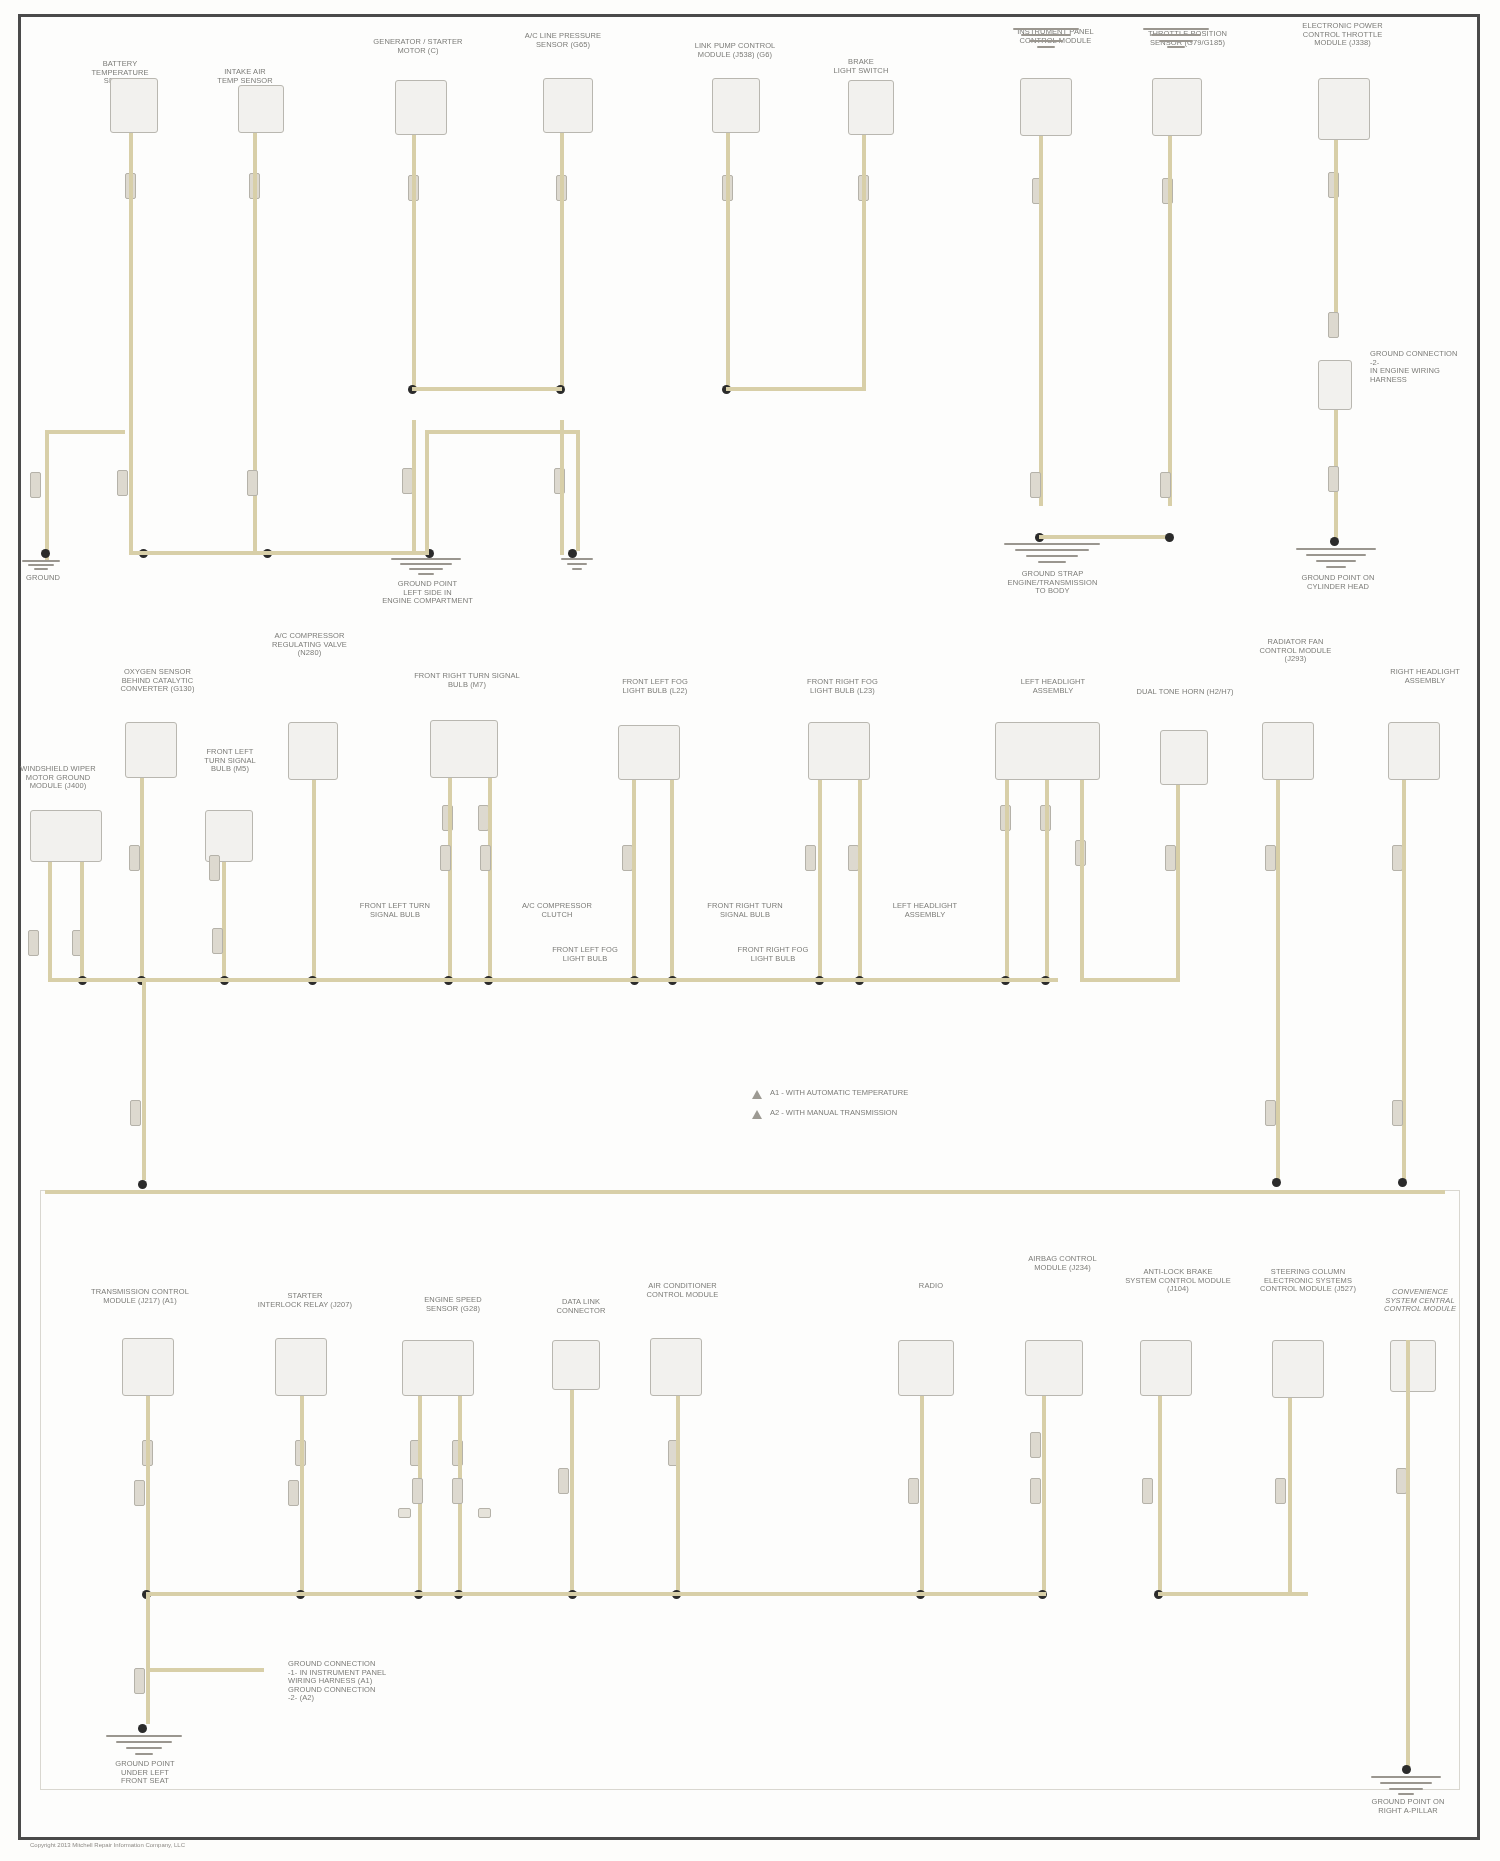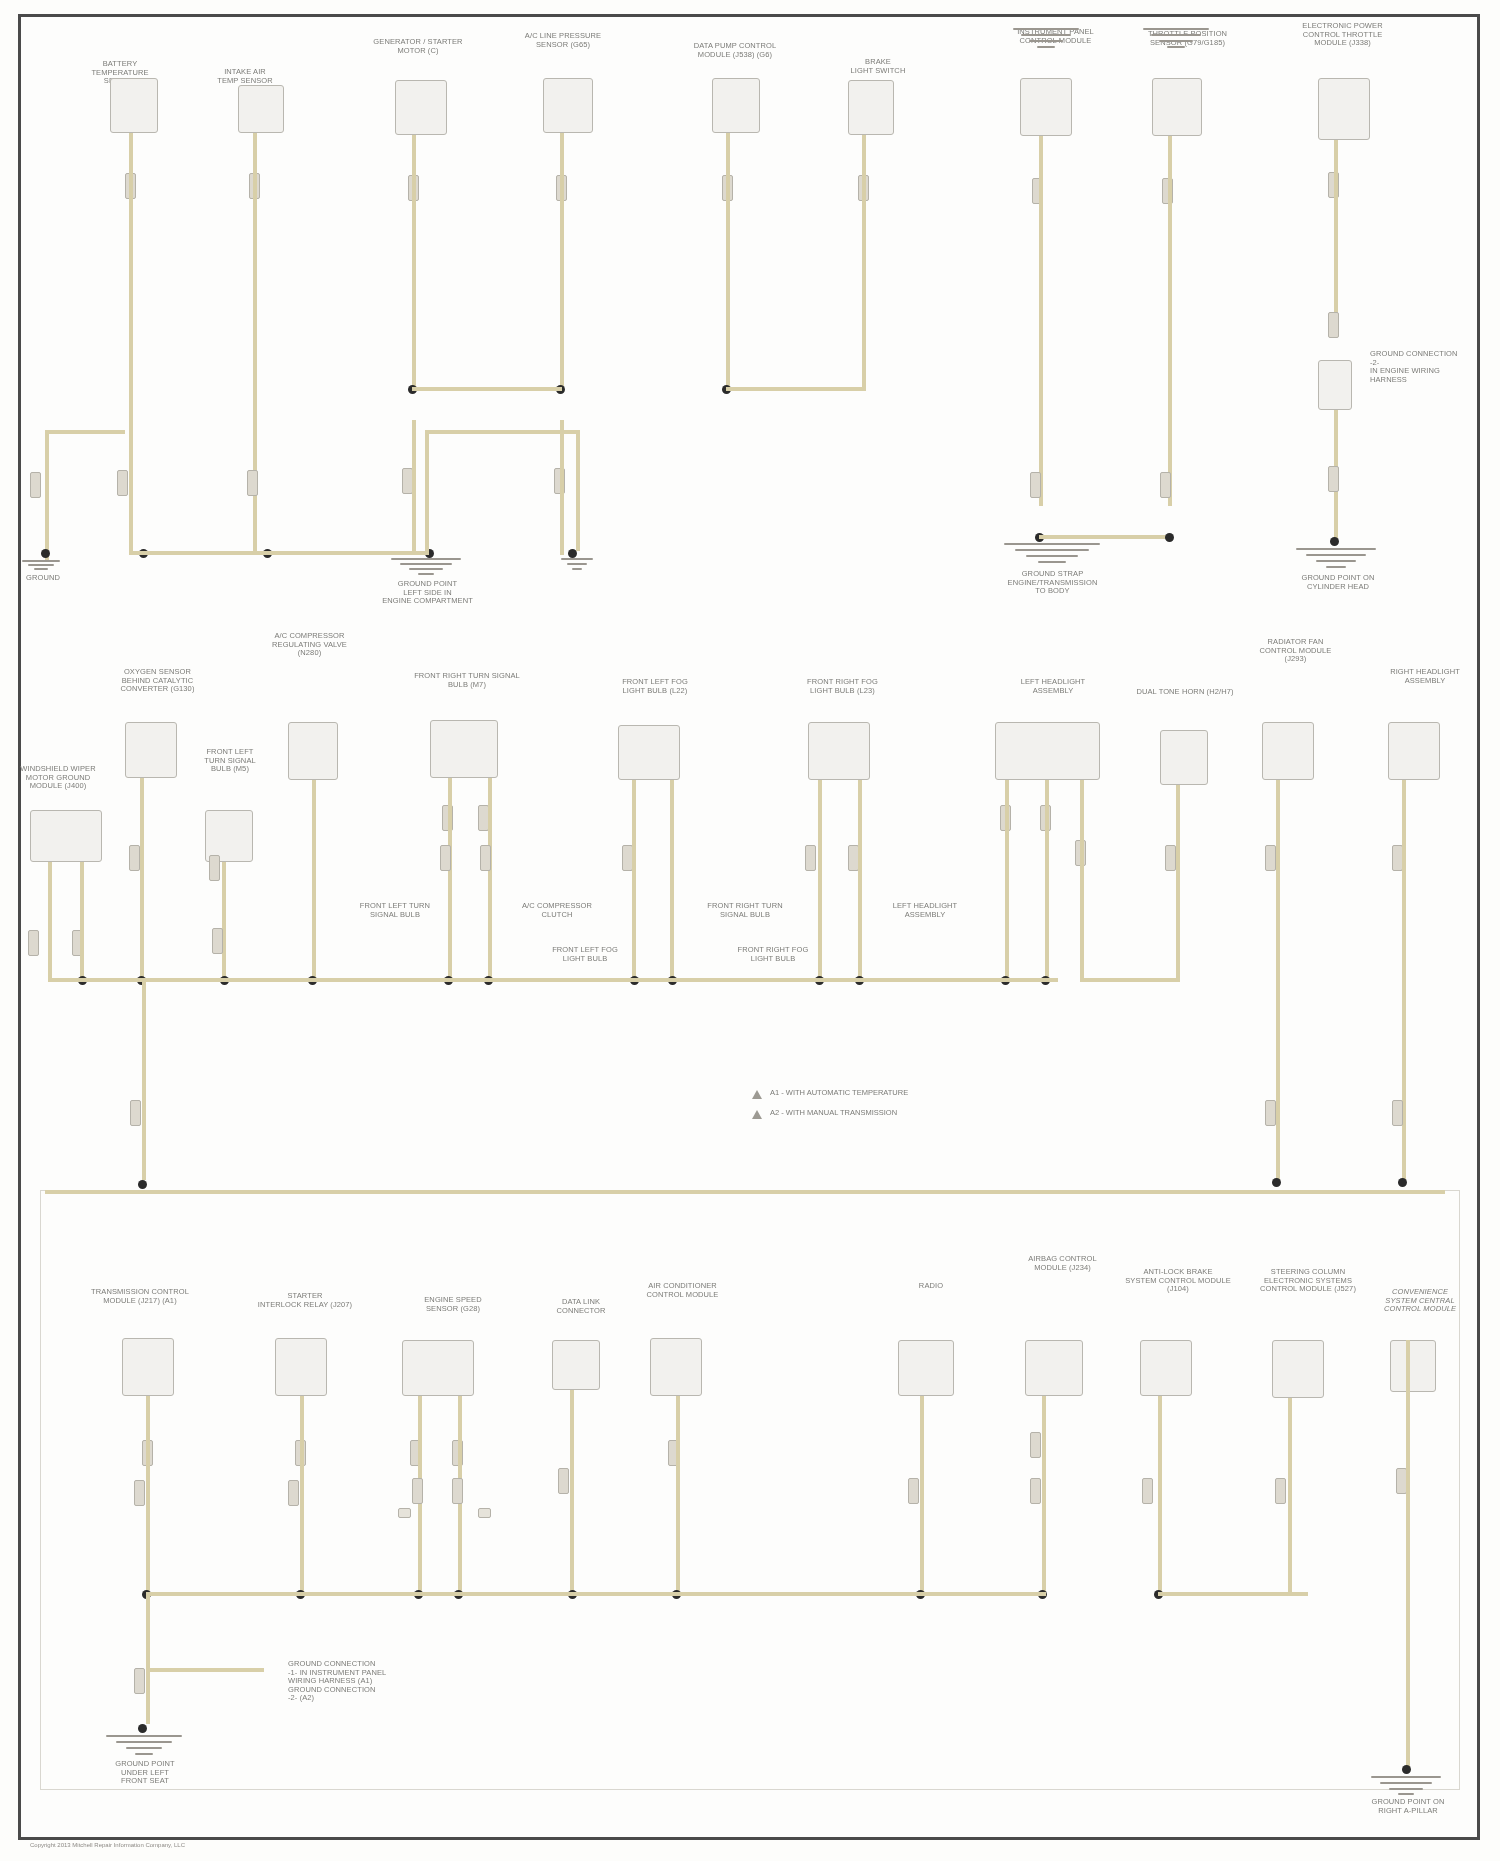--- a/index.html
+++ b/index.html
@@ -58,28 +58,28 @@
   <div class="lbl" style="left:508px;top:32px;width:110px;">A/C LINE PRESSURE
 SENSOR (G65)</div>
   <div class="blk" style="left:543px;top:78px;width:50px;height:55px;"></div>
   <div class="pin" style="left:556px;top:175px;"></div>
   <div class="wire v" style="left:560px;top:133px;height:255px;"></div>
   <div class="dot" style="left:556px;top:385px;"></div>
   <div class="pin" style="left:554px;top:468px;"></div>
   <div class="wire v" style="left:560px;top:420px;height:135px;"></div>
   <div class="dot" style="left:568px;top:549px;"></div>
 
-  <div class="lbl" style="left:675px;top:42px;width:120px;">DATA PUMP CONTROL
+  <div class="lbl" style="left:675px;top:42px;width:120px;">LINK PUMP CONTROL
 MODULE (J538) (G6)</div>
   <div class="blk" style="left:712px;top:78px;width:48px;height:55px;"></div>
   <div class="pin" style="left:722px;top:175px;"></div>
   <div class="wire v" style="left:726px;top:133px;height:255px;"></div>
   <div class="dot" style="left:722px;top:385px;"></div>
 
-  <div class="lbl" style="left:838px;top:58px;width:80px;">BRAKE
+  <div class="lbl" style="left:821px;top:58px;width:80px;">BRAKE
 LIGHT SWITCH</div>
   <div class="blk" style="left:848px;top:80px;width:46px;height:55px;"></div>
   <div class="pin" style="left:858px;top:175px;"></div>
   <div class="wire v" style="left:862px;top:135px;height:252px;"></div>
   <div class="wire h" style="left:726px;top:387px;width:140px;"></div>
 
   <div class="lbl" style="left:1008px;top:28px;width:95px;">INSTRUMENT PANEL
 CONTROL MODULE</div>
   <div class="blk" style="left:1020px;top:78px;width:52px;height:58px;"></div>
   <div class="pin" style="left:1032px;top:178px;"></div>

